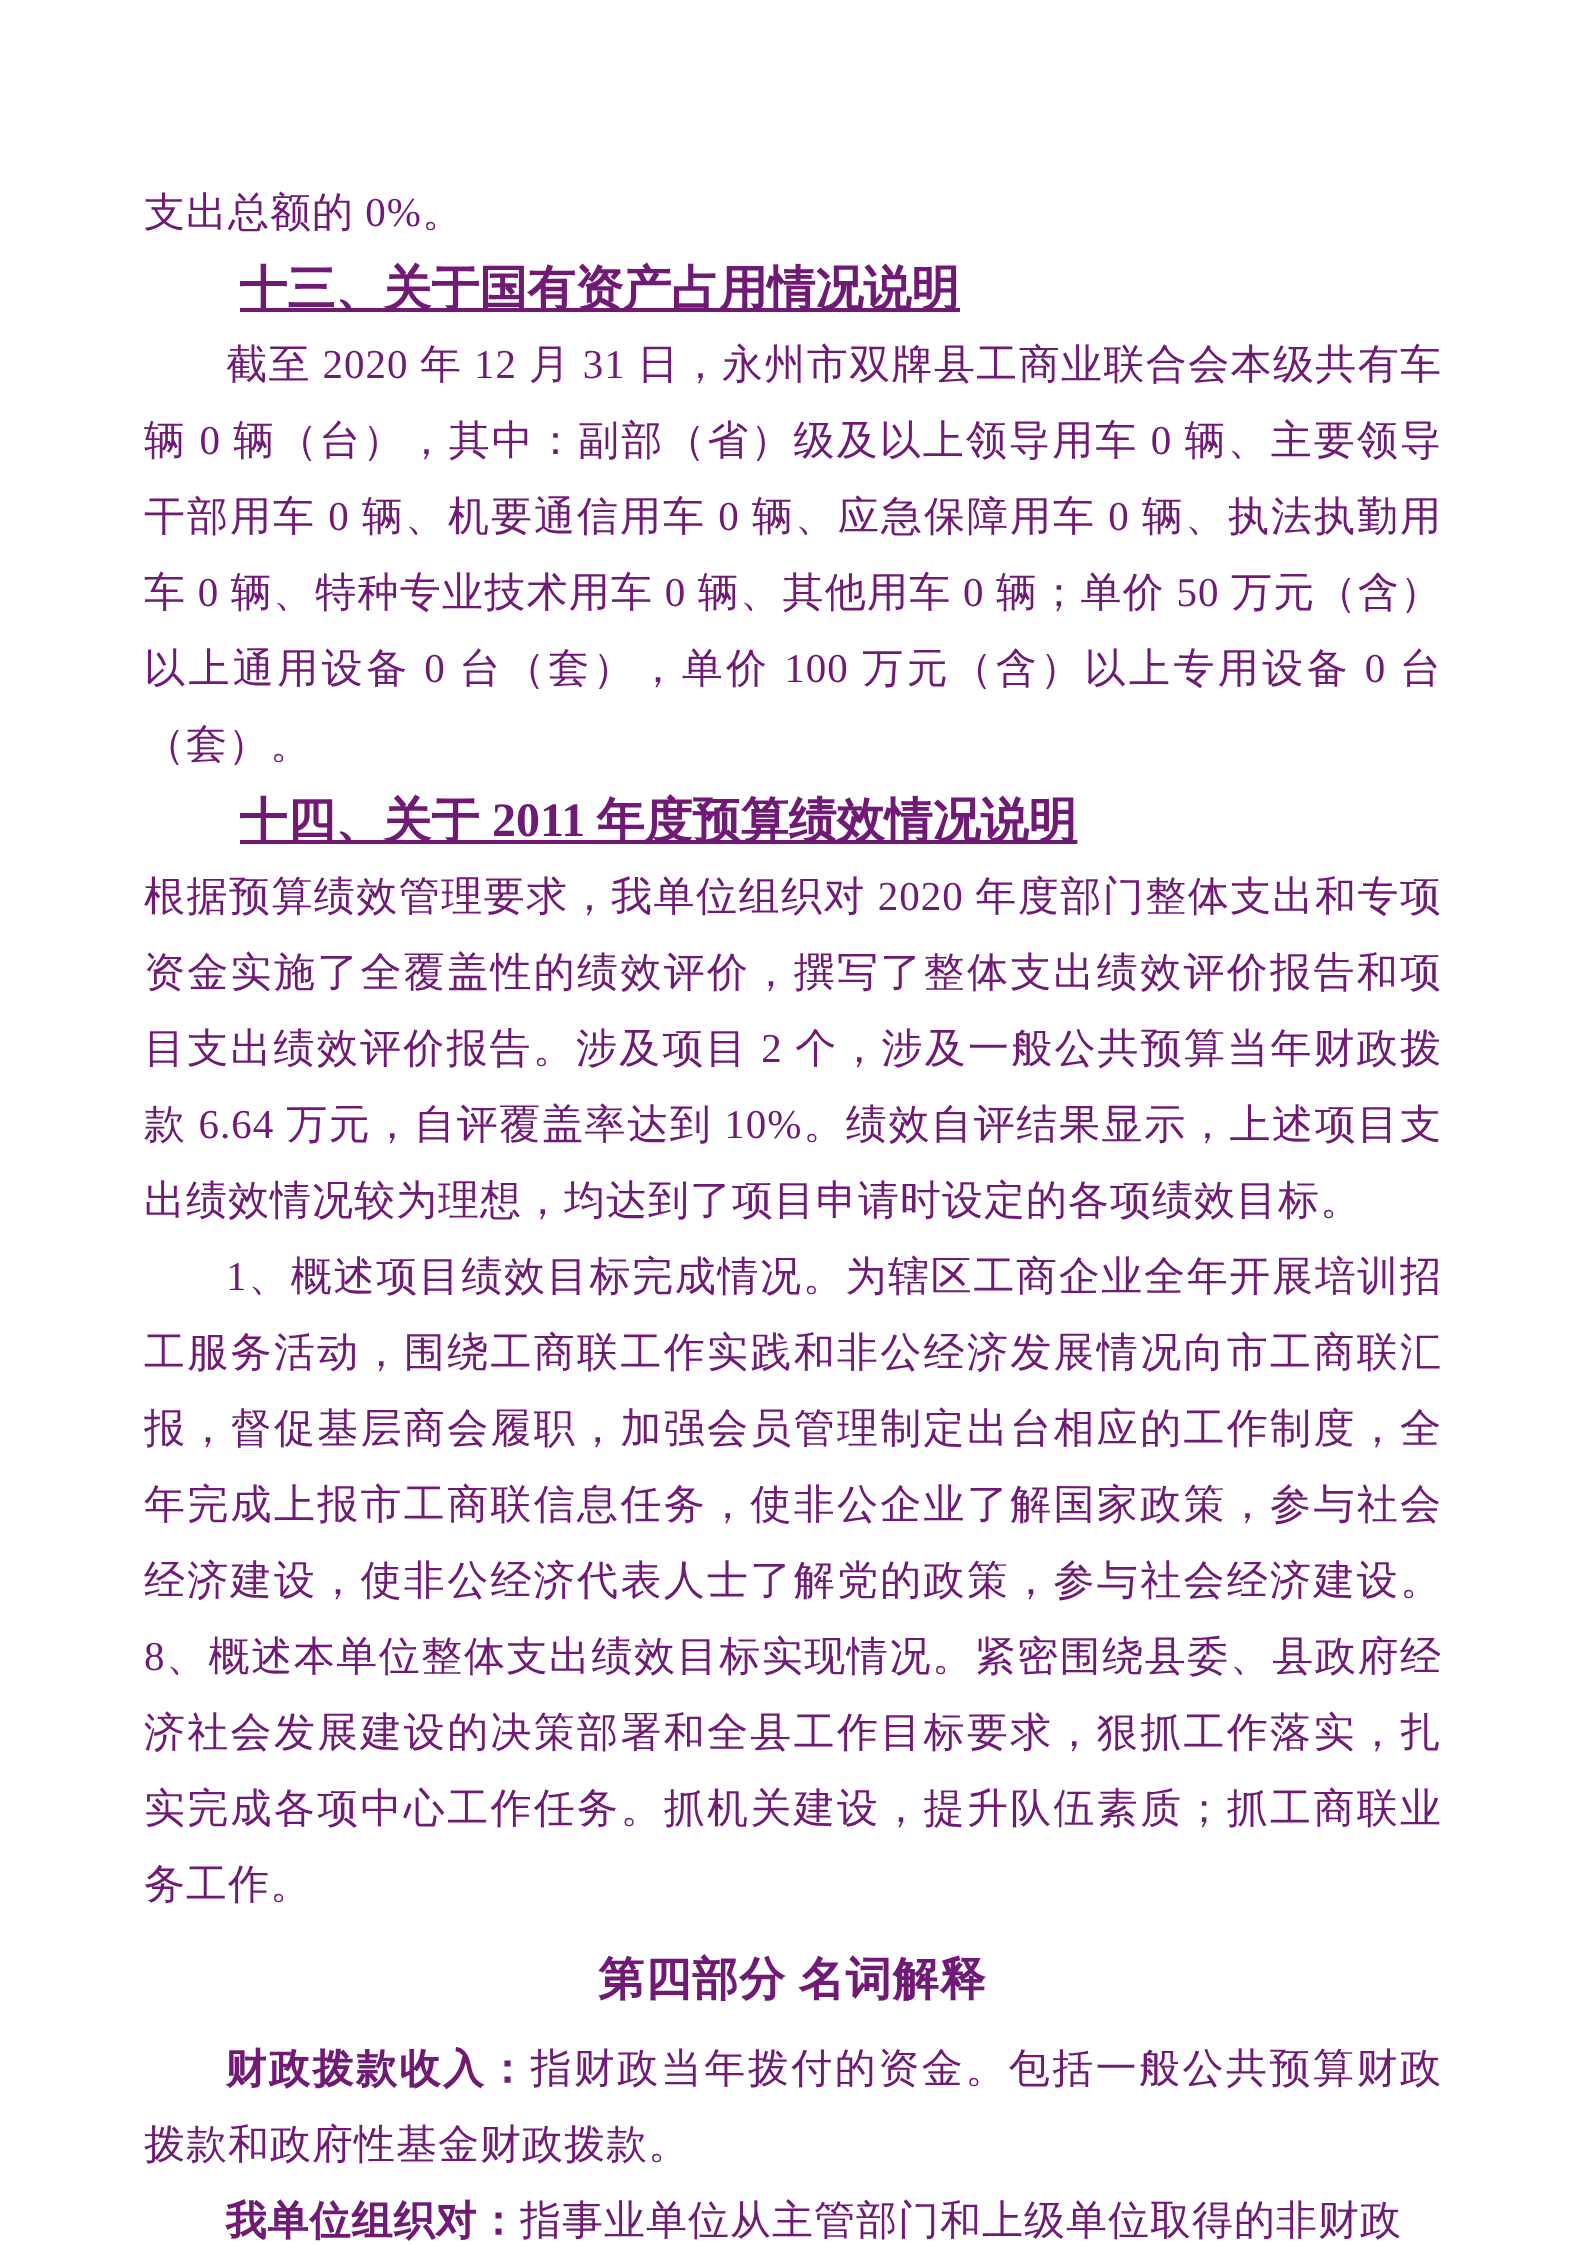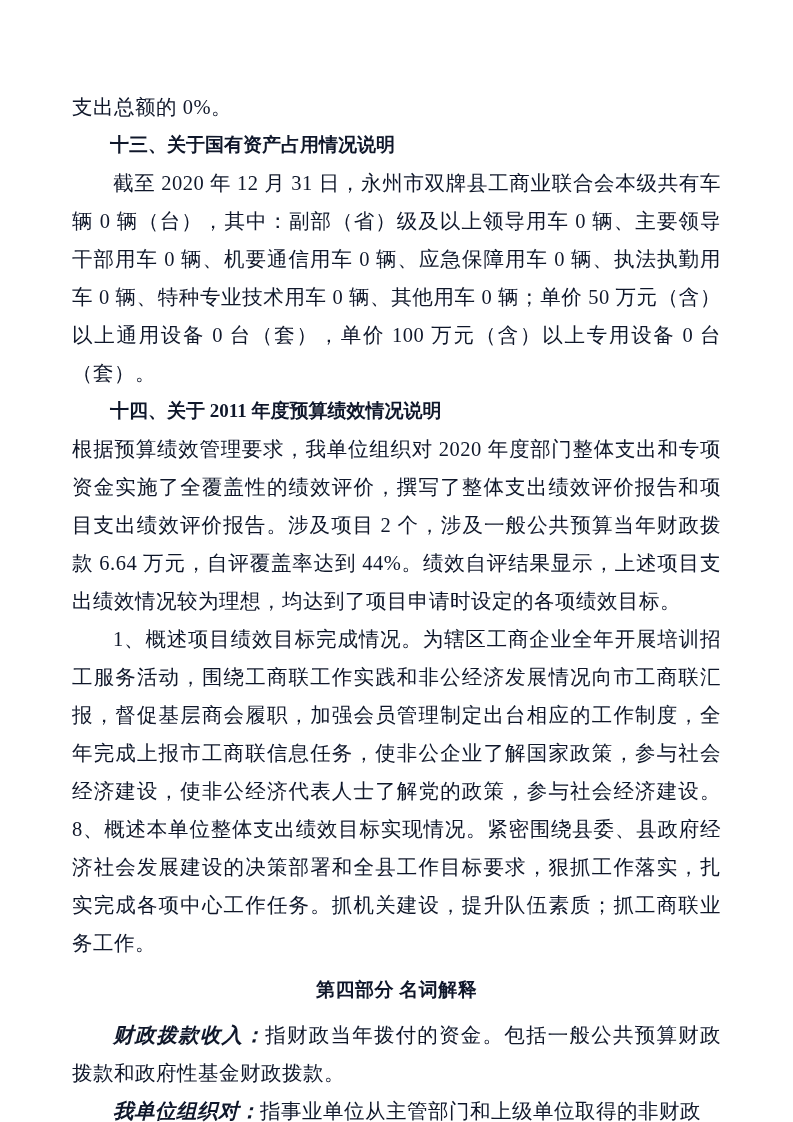--- a/index.html
+++ b/index.html
@@ -9,68 +9,68 @@
   }
   .page {
     position: relative;
     width: 793px;
     height: 1122px;
     margin: 0 auto;
     background: #ffffff;
     box-sizing: border-box;
     padding: 88px 72px 0 72px;
     font-family: "Liberation Serif", "DejaVu Serif", serif;
-    color: #0f172a;
+    color: #701a75;
     overflow: hidden;
   }
   .para {
     margin: 0;
     font-size: 20.5px;
     line-height: 38px;
     text-align: justify;
     letter-spacing: 0.5px;
   }
   .indent {
     text-indent: 2em;
   }
   .heading {
     margin: 0;
-    font-size: 19px;
+    font-size: 24px;
     line-height: 38px;
     font-weight: bold;
     text-indent: 2em;
     font-family: "Liberation Serif", "DejaVu Serif", serif;
+    text-decoration: underline;
   }
   .section-title {
     margin: 6px 0 4px 0;
-    font-size: 19px;
+    font-size: 23px;
     line-height: 44px;
     font-weight: bold;
     text-align: center;
     text-indent: 0;
   }
   .lead {
     font-weight: bold;
-    font-style: italic;
   }
 </style>
 </head>
 <body>
 
 <div class="page">
 
   <p class="para">支出总额的 0%。</p>
 
   <p class="heading">十三、关于国有资产占用情况说明</p>
 
   <p class="para indent">截至 2020 年 12 月 31 日，永州市双牌县工商业联合会本级共有车辆 0 辆（台），其中：副部（省）级及以上领导用车 0 辆、主要领导干部用车 0 辆、机要通信用车 0 辆、应急保障用车 0 辆、执法执勤用车 0 辆、特种专业技术用车 0 辆、其他用车 0 辆；单价 50 万元（含）以上通用设备 0 台（套），单价 100 万元（含）以上专用设备 0 台（套）。</p>
 
   <p class="heading">十四、关于 2011 年度预算绩效情况说明</p>
 
-  <p class="para">根据预算绩效管理要求，我单位组织对 2020 年度部门整体支出和专项资金实施了全覆盖性的绩效评价，撰写了整体支出绩效评价报告和项目支出绩效评价报告。涉及项目 2 个，涉及一般公共预算当年财政拨款 6.64 万元，自评覆盖率达到 44%。绩效自评结果显示，上述项目支出绩效情况较为理想，均达到了项目申请时设定的各项绩效目标。</p>
+  <p class="para">根据预算绩效管理要求，我单位组织对 2020 年度部门整体支出和专项资金实施了全覆盖性的绩效评价，撰写了整体支出绩效评价报告和项目支出绩效评价报告。涉及项目 2 个，涉及一般公共预算当年财政拨款 6.64 万元，自评覆盖率达到 10%。绩效自评结果显示，上述项目支出绩效情况较为理想，均达到了项目申请时设定的各项绩效目标。</p>
 
   <p class="para indent">1、概述项目绩效目标完成情况。为辖区工商企业全年开展培训招工服务活动，围绕工商联工作实践和非公经济发展情况向市工商联汇报，督促基层商会履职，加强会员管理制定出台相应的工作制度，全年完成上报市工商联信息任务，使非公企业了解国家政策，参与社会经济建设，使非公经济代表人士了解党的政策，参与社会经济建设。8、概述本单位整体支出绩效目标实现情况。紧密围绕县委、县政府经济社会发展建设的决策部署和全县工作目标要求，狠抓工作落实，扎实完成各项中心工作任务。抓机关建设，提升队伍素质；抓工商联业务工作。</p>
 
   <p class="para section-title">第四部分 名词解释</p>
 
   <p class="para indent"><span class="lead">财政拨款收入：</span><span>指财政当年拨付的资金。包括一般公共预算财政拨款和政府性基金财政拨款。</span></p>
 
   <p class="para indent"><span class="lead">我单位组织对：</span><span>指事业单位从主管部门和上级单位取得的非财政</span></p>
 
 </div>

